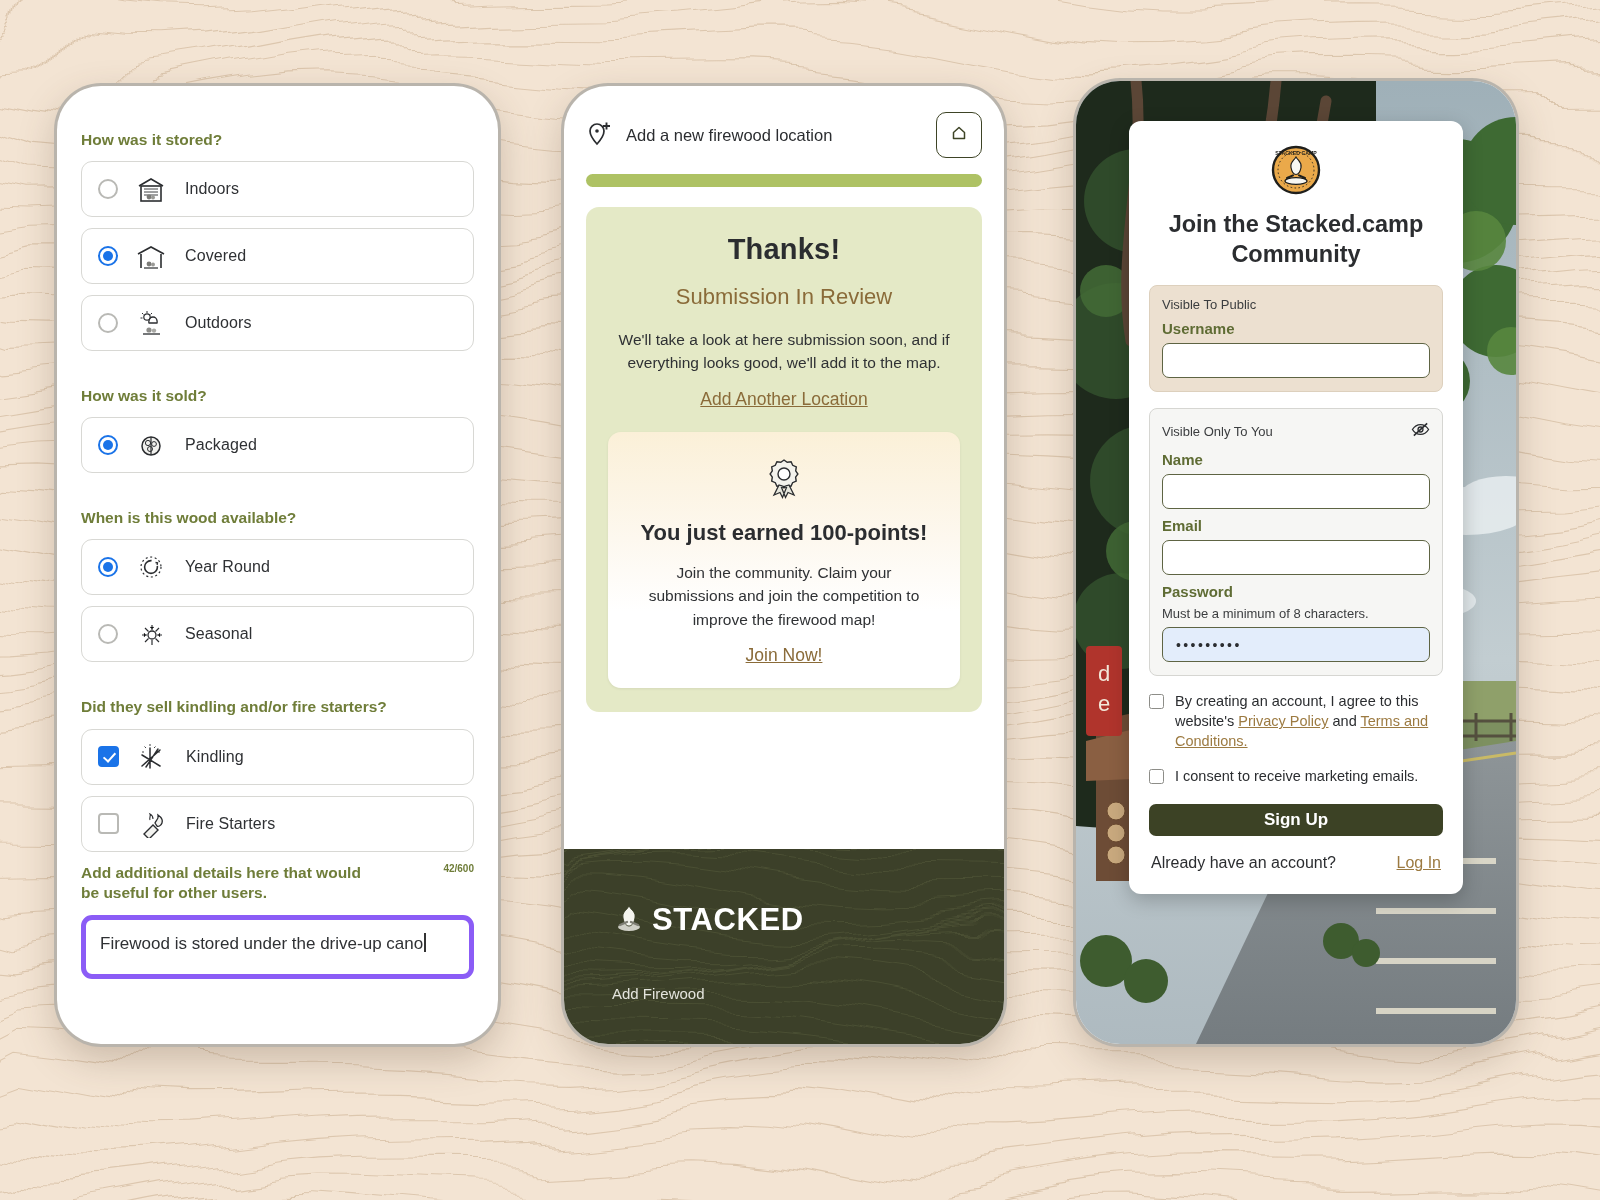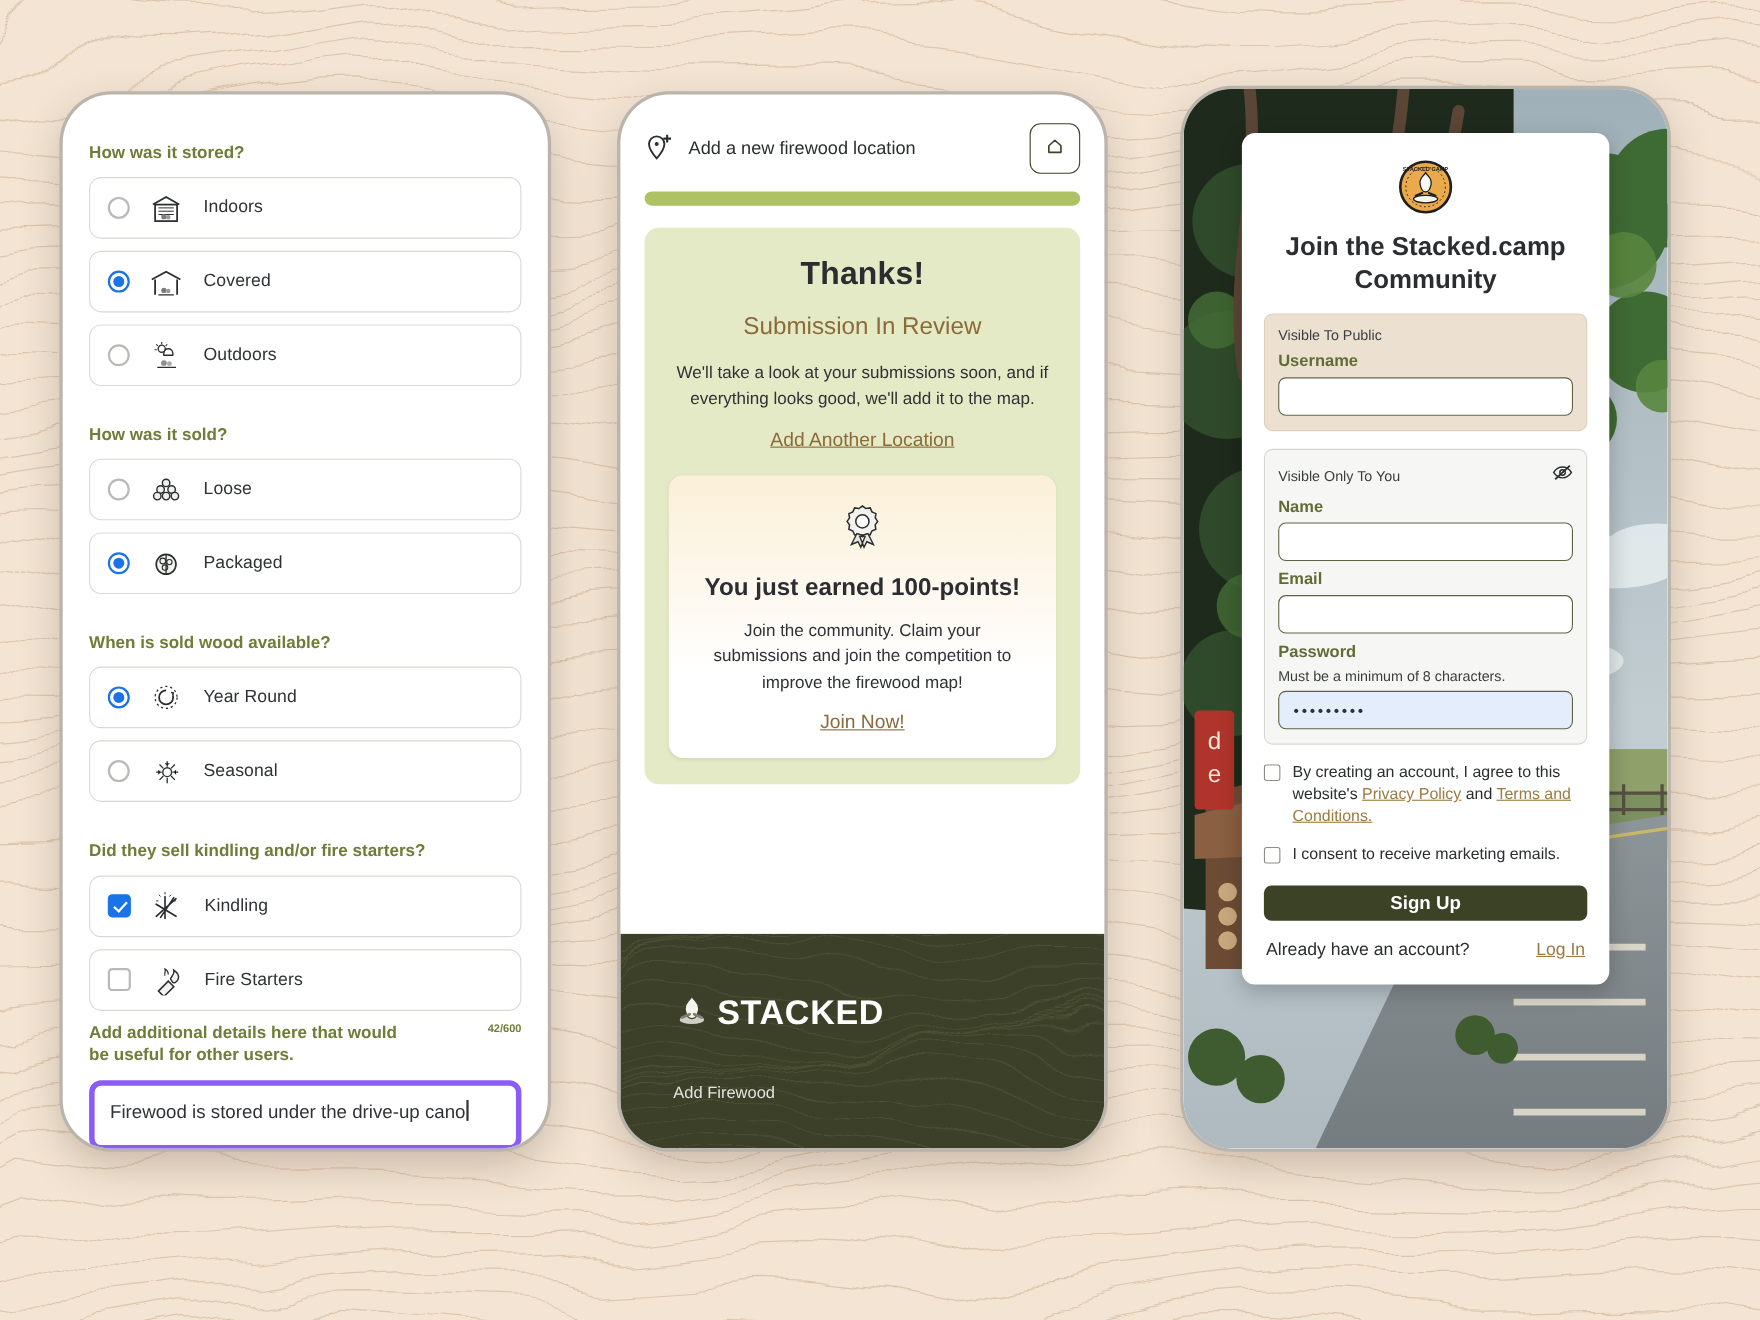--- a/index.html
+++ b/index.html
@@ -324,50 +324,36 @@
             <path d="M8 25h17" stroke="#2b2d30" stroke-width="1.3"></path>
           </svg>
       </span>
       <span class="opt-label">Outdoors</span>
     </div>
 
     <div class="q-gap"></div>
 
     <div class="q-label">How was it sold?</div>
     <div class="opt">
-      <span class="radio"></span>
-      <span class="opt-icon">
-        <svg width="32" height="28" viewBox="0 0 32 28">
-            <circle cx="16" cy="8" r="3.4" fill="#efefec" stroke="#2b2d30" stroke-width="1.3"></circle>
-            <circle cx="11" cy="14" r="3.4" fill="#efefec" stroke="#2b2d30" stroke-width="1.3"></circle>
-            <circle cx="21" cy="14" r="3.4" fill="#efefec" stroke="#2b2d30" stroke-width="1.3"></circle>
-            <circle cx="8" cy="20" r="3.4" fill="#efefec" stroke="#2b2d30" stroke-width="1.3"></circle>
-            <circle cx="16" cy="20" r="3.4" fill="#efefec" stroke="#2b2d30" stroke-width="1.3"></circle>
-            <circle cx="24" cy="20" r="3.4" fill="#efefec" stroke="#2b2d30" stroke-width="1.3"></circle>
-          </svg>
-      </span>
-      <span class="opt-label">Loose</span>
-    </div>
-    <div class="opt">
       <span class="radio on"></span>
       <span class="opt-icon">
         <svg width="32" height="28" viewBox="0 0 32 28">
             <circle cx="16" cy="15" r="9" fill="#f1f1ee" stroke="#2b2d30" stroke-width="1.5"></circle>
             <circle cx="13" cy="12" r="2.6" fill="none" stroke="#2b2d30" stroke-width="1"></circle>
             <circle cx="19" cy="13" r="2.4" fill="none" stroke="#2b2d30" stroke-width="1"></circle>
             <circle cx="15" cy="18" r="2.5" fill="none" stroke="#2b2d30" stroke-width="1"></circle>
             <path d="M16 6v18" stroke="#2b2d30" stroke-width="1.2"></path>
           </svg>
       </span>
       <span class="opt-label">Packaged</span>
     </div>
 
     <div class="q-gap"></div>
 
-    <div class="q-label">When is sold wood available?</div>
+    <div class="q-label">When is this wood available?</div>
     <div class="opt">
       <span class="radio on"></span>
       <span class="opt-icon">
         <svg width="32" height="28" viewBox="0 0 32 28">
             <circle cx="16" cy="14" r="10" fill="none" stroke="#2b2d30" stroke-width="1.2" stroke-dasharray="2 2.6"></circle>
             <circle cx="16" cy="14" r="6.4" fill="none" stroke="#2b2d30" stroke-width="1.6" stroke-dasharray="30 8"></circle>
             <path d="M20.5 9.5l2 .4-.4 2" stroke="#2b2d30" stroke-width="1.4" fill="none"></path>
           </svg>
       </span>
       <span class="opt-label">Year Round</span>
@@ -442,21 +428,21 @@
           </svg>
       </span>
     </span>
   </div>
 
   <div class="progress"></div>
 
   <div class="thanks-card">
     <div class="thanks-h1">Thanks!</div>
     <div class="thanks-h2">Submission In Review</div>
-    <div class="thanks-body">We'll take a look at your submissions soon, and if everything looks good, we'll add it to the map.</div>
+    <div class="thanks-body">We'll take a look at here submission soon, and if everything looks good, we'll add it to the map.</div>
     <a class="link-gold" href="#">Add Another Location</a>
 
     <div class="points-card">
       <span>
         <svg width="44" height="44" viewBox="0 0 44 44">
             <path d="M22 4l3.2 2.3 3.9-.6 1.6 3.6 3.6 1.6-.6 3.9L35.9 18l-2.3 3.2.6 3.9-3.6 1.6-1.6 3.6-3.9-.6L22 31.9l-3.2-2.2-3.9.6-1.6-3.6-3.6-1.6.6-3.9L8.1 18l2.2-3.2-.6-3.9 3.6-1.6 1.6-3.6 3.9.6z" fill="#f3f2ec" stroke="#2b2d30" stroke-width="1.4"></path>
             <circle cx="22" cy="18" r="6" fill="#fff" stroke="#2b2d30" stroke-width="1.4"></circle>
             <path d="M17 29l-5 10 6-2.5 2.5 5 4-10zM27 29l5 10-6-2.5-2.5 5-4-10z" fill="#e7e7dd" stroke="#2b2d30" stroke-width="1.3"></path>
           </svg>
       </span>

